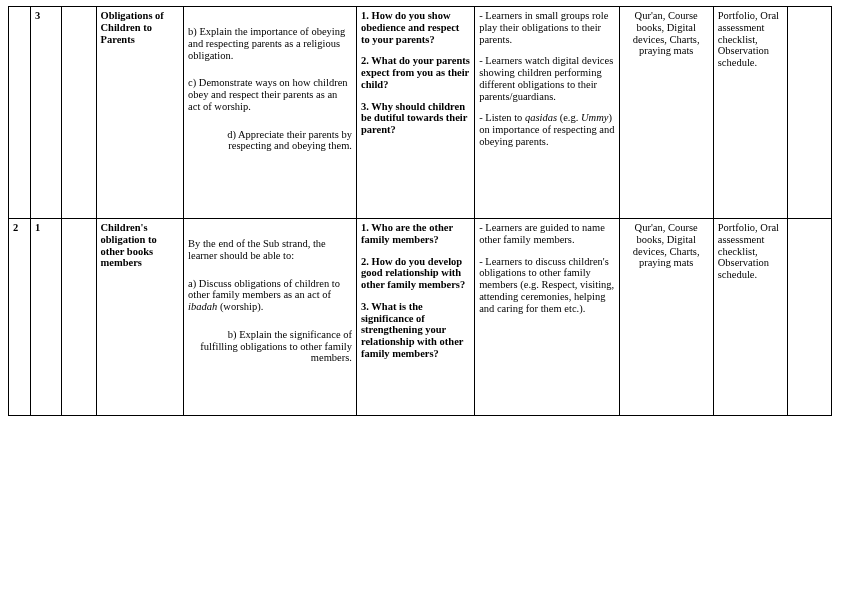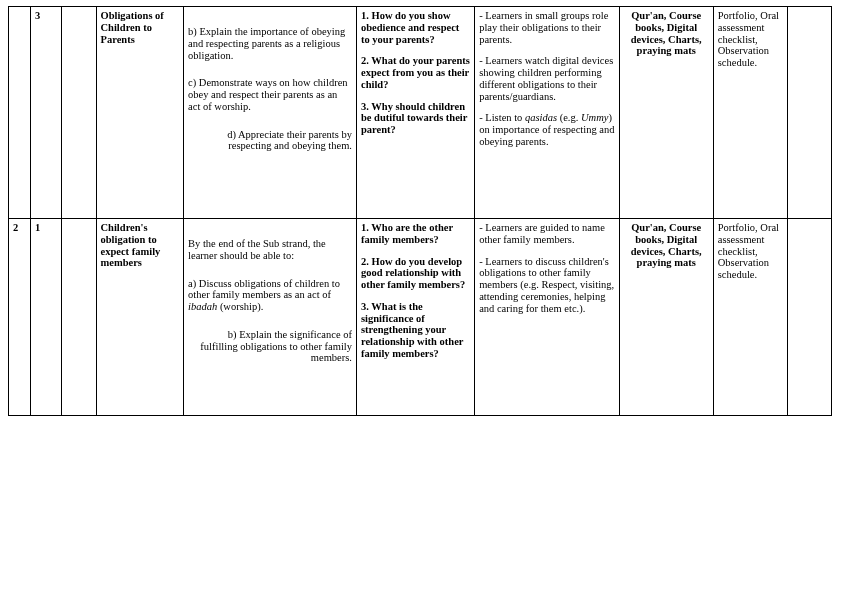--- a/index.html
+++ b/index.html
@@ -92,21 +92,20 @@
   .experience-cell p {
     margin: 0 0 10px 0;
   }
   .experience-cell p:last-child { margin-bottom: 0; }
 
   .resources-cell {
     font-size: 11px;
     line-height: 1.3;
     text-align: center;
     vertical-align: top;
-    font-weight: bold;
   }
   .assessment-cell {
     font-size: 11px;
     line-height: 1.3;
     text-align: left;
     vertical-align: top;
   }
   .last-cell { }
 
   .row-one td { height: 205px; }
@@ -158,21 +157,21 @@
         <td class="assessment-cell">Portfolio, Oral assessment checklist, Observation schedule.</td>
         <td class="last-cell"></td>
       </tr>
       <tr class="row-two">
         <td class="num-cell">2</td>
         <td class="num-cell">1</td>
         <td></td>
         <td class="substrand-cell plain">
           <div>Children's</div>
           <div>obligation to</div>
-          <div>expect family</div>
+          <div>other books</div>
           <div>members</div>
         </td>
         <td class="outcomes-cell">
           <p>By the end of the Sub strand, the learner should be able to:</p>
           <p>a) Discuss obligations of children to other family members as an act of <em class="it">ibadah</em> (worship).</p>
           <p>b) Explain the significance of fulfilling obligations to other family members.</p>
         </td>
         <td class="inquiry-cell">
           <p>1. Who are the other family members?</p>
           <p>2. How do you develop good relationship with other family members?</p>

